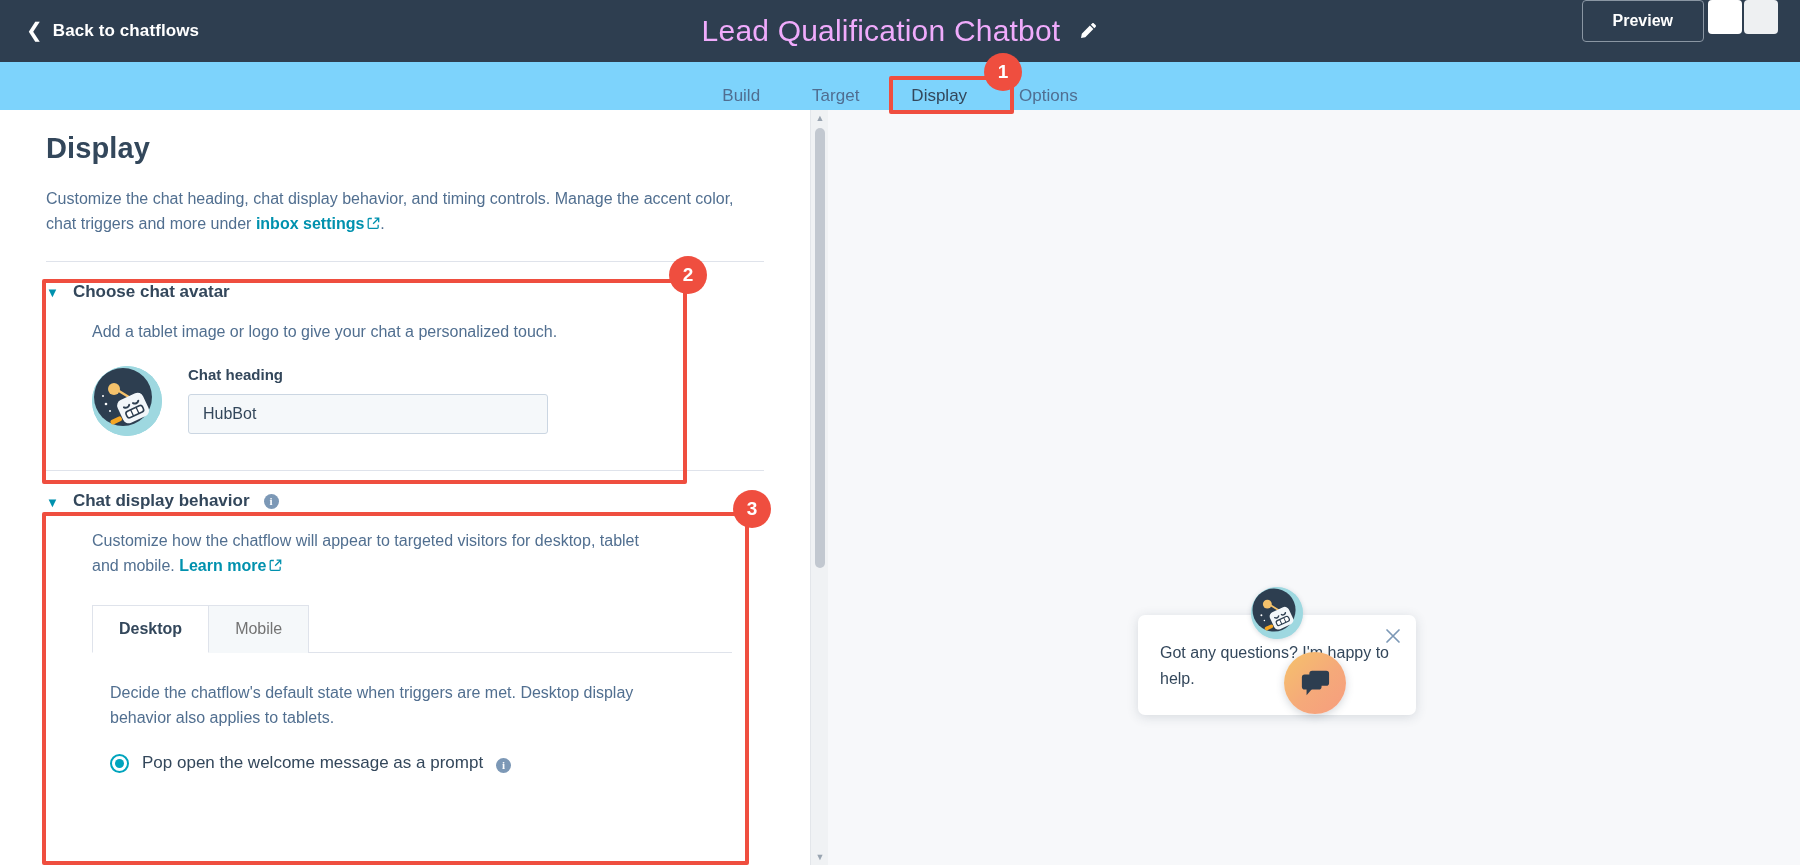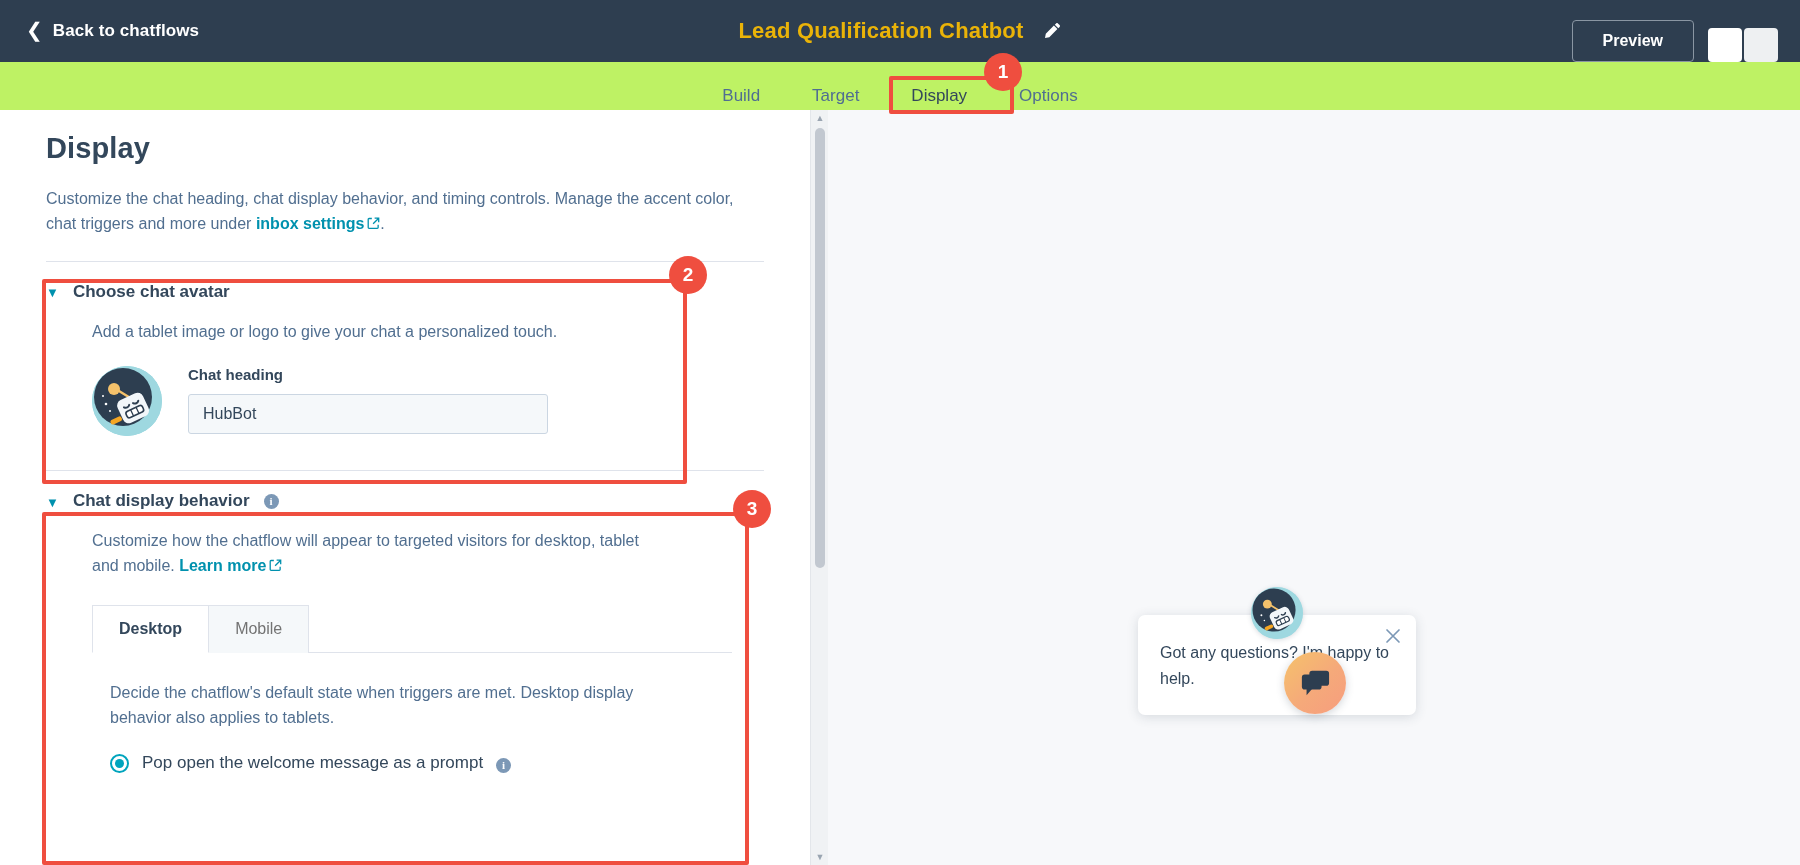--- a/index.html
+++ b/index.html
@@ -22,42 +22,42 @@
     margin-left: 26px; color: #ffffff; font-size: 17px; font-weight: 700;
     cursor: pointer; letter-spacing: .1px;
   }
   .chev-left { font-size: 20px; font-weight: 400; line-height: 1; position: relative; top: -1px;}
   .topbar-title-wrap {
     position: absolute; left: 0; right: 0; top: 0; height: 62px;
     display: flex; align-items: center; justify-content: center; gap: 18px;
     pointer-events: none;
   }
   .topbar-title {
-    color: #eab308; font-size: 22px; font-weight: 700; letter-spacing: .2px;
+    color: #f0abfc; font-size: 30px; font-weight: 400; letter-spacing: .2px;
   }
   .pencil-icon { width: 20px; height: 20px; pointer-events: auto; cursor: pointer; }
   .pencil-icon svg { display:block; }
 
   .topbar-right {
     position: absolute; right: 22px; top: 0; height: 62px;
-    display: flex; align-items: flex-end; gap: 14px;
+    display: flex; align-items: flex-start; gap: 4px;
   }
   .preview-btn {
     border: 1px solid #8a96a3; border-radius: 4px; background: transparent;
     color: #ffffff; font-size: 16px; font-weight: 700;
     padding: 11px 30px; cursor: pointer;
   }
   .win-group { display: flex; gap: 2px; }
   .win-sq { width: 34px; height: 34px; border-radius: 4px; background: #ffffff; }
   .win-sq.dim { background: #eef0f2; }
 
   
   .tabnav {
     position: absolute; left: 0; top: 62px; width: 1800px; height: 55px;
-    background: #bef264; border-bottom: 1px solid #dfe3eb;
+    background: #7dd3fc; border-bottom: 1px solid #dfe3eb;
     display: flex; align-items: flex-end; justify-content: center; gap: 0;
   }
   .tab {
     font-size: 17px; color: #506e91; padding: 0 26px 12px 26px;
     cursor: pointer; position: relative; line-height: 1;
   }
   .tab.active { color: #33475b; font-weight: 400; }
   .tab.active:after {
     content:""; position:absolute; left: 10px; right: 10px; bottom: -1px;
     height: 3px; background: #33475b;

